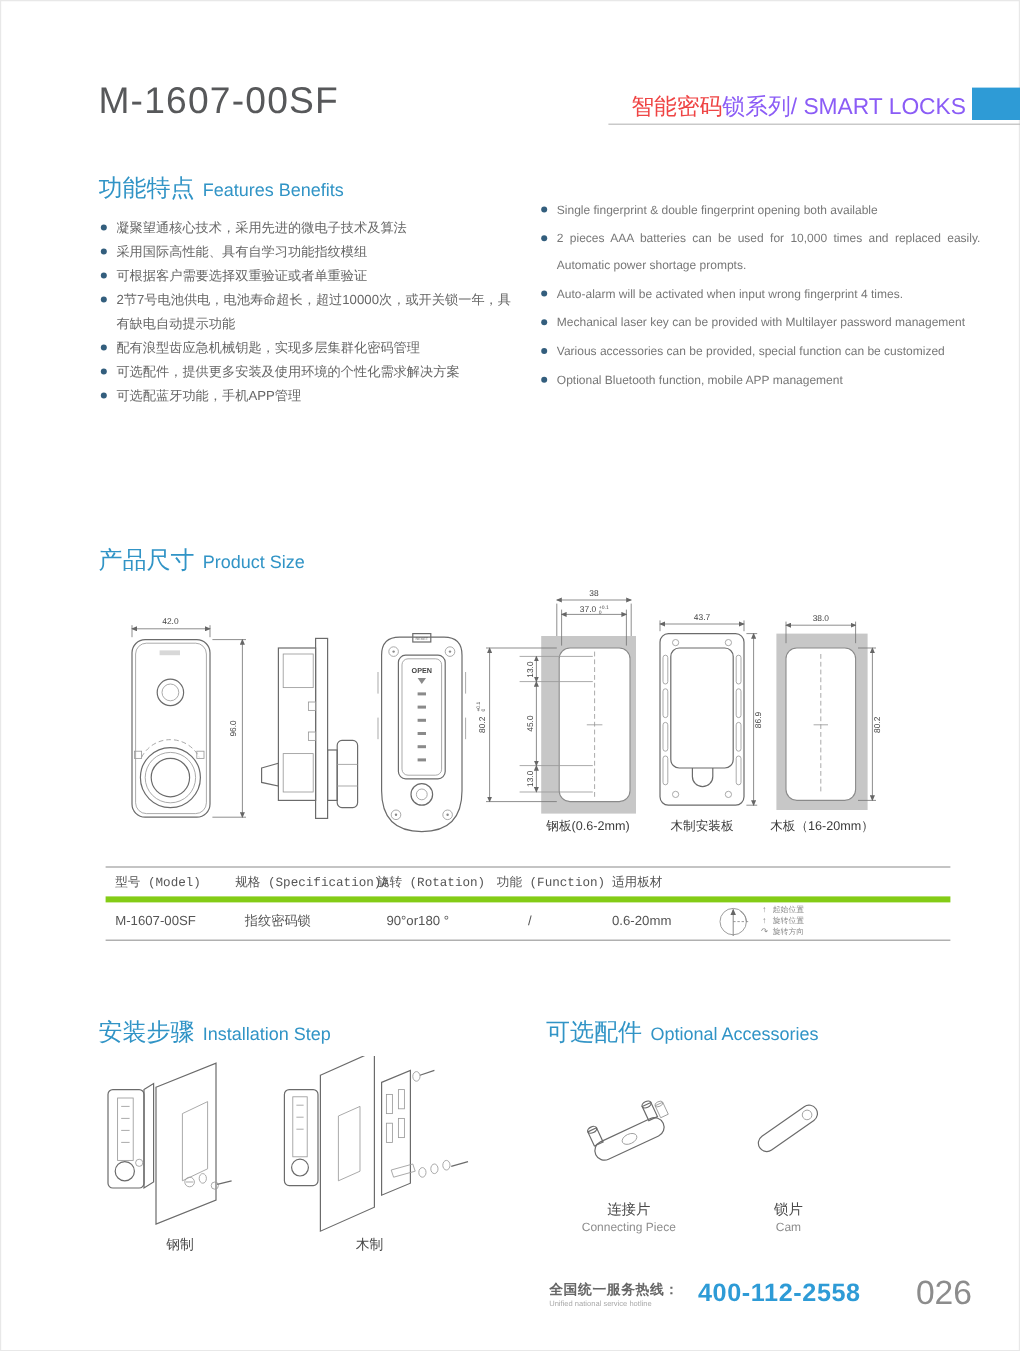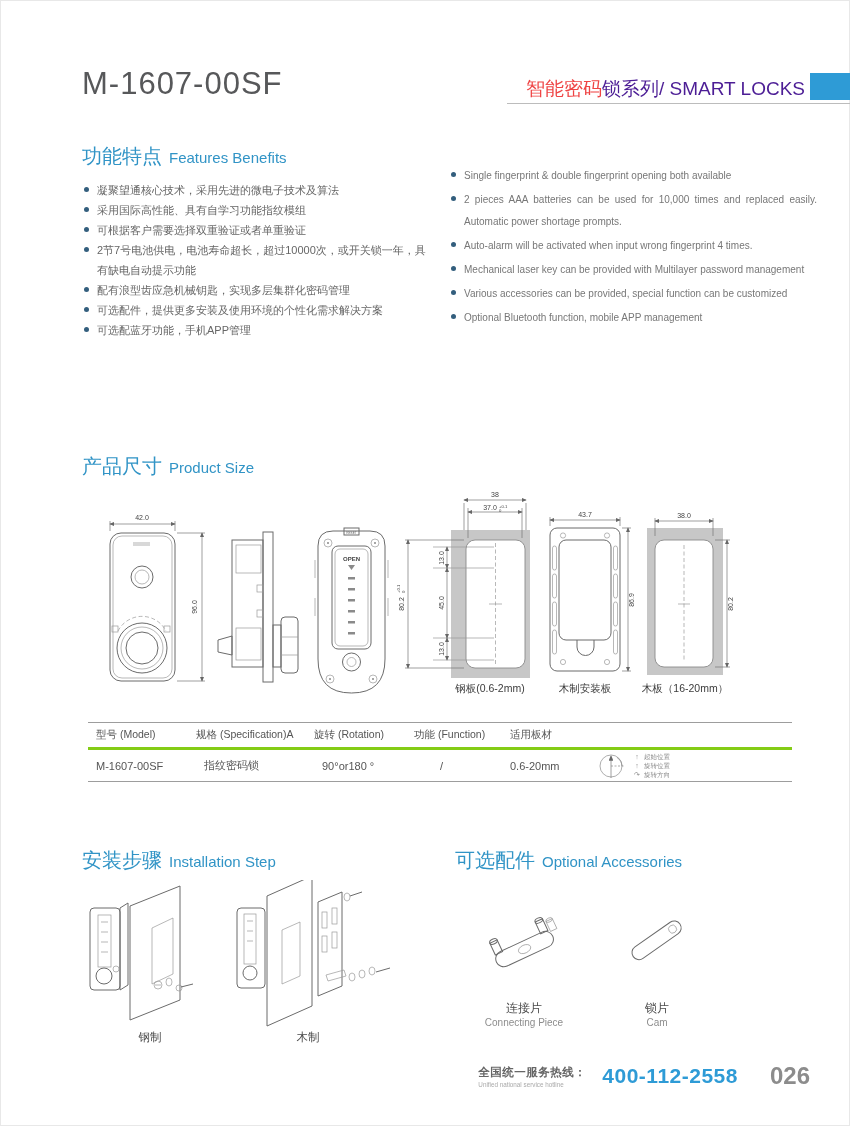--- a/index.html
+++ b/index.html
@@ -6,21 +6,21 @@
   .page{
     position:relative;width:850px;height:1126px;background:#ffffff;
     font-family:"Liberation Sans",sans-serif;overflow:hidden;
     box-shadow:inset 0 0 0 1px #e8e8e8;
   }
   svg{font-family:"Liberation Sans",sans-serif;}
   
   .model-title{position:absolute;left:82px;top:66px;font-size:31px;color:#57585a;letter-spacing:1px;font-weight:500;}
   .series{position:absolute;top:76px;right:45px;font-size:19px;font-weight:500;white-space:nowrap;}
   .series .hl{color:#ef4444;}
-  .series .rest{color:#4c1d95;}
+  .series .rest{color:#8b5cf6;}
   .hdr-box{position:absolute;left:810px;top:73px;width:40px;height:27px;background:#2e9bd6;}
   .hdr-line{position:absolute;left:507px;top:103px;width:343px;height:1px;background:#bcbcbc;}
   
   .sec-title{position:absolute;white-space:nowrap;color:#3194c6;}
   .sec-title .cn{font-size:20px;font-weight:500;}
   .sec-title .en{font-size:15px;margin-left:7px;}
   
   .blist{position:absolute;margin:0;padding:0;list-style:none;}
   .blist li{position:relative;padding-left:15px;}
   .blist li::before{content:"";position:absolute;left:2px;top:7px;width:5px;height:5px;border-radius:50%;background:#335e7d;}
@@ -34,34 +34,34 @@
   .dimln{fill:none;stroke:#777;stroke-width:0.7;}
   .dsh{fill:none;stroke:#999;stroke-width:0.7;stroke-dasharray:4 2.5;}
   .dimt{font-size:7px;fill:#444;}
   .dimtol{font-size:4.2px;fill:#444;}
   .dlabel{font-size:10.5px;fill:#3c3c3c;font-weight:500;}
   .grayplate{fill:#c7c7c7;}
   .mark{fill:#8a8a8a;}
   
   .spec{position:absolute;left:88px;top:722px;width:704px;border-top:1px solid #9d9d9d;border-bottom:1px solid #9d9d9d;}
   .spec .hrow,.spec .drow{display:grid;grid-template-columns:100px 118px 100px 96px 92px 1fr;align-items:center;}
-  .spec .hrow{height:24px;border-bottom:3px solid #84cc16;font-size:10.5px;color:#555;}
+  .spec .hrow{height:24px;border-bottom:5px solid #84cc16;font-size:10.5px;color:#555;font-family:Liberation Mono, monospace;}
   .spec .drow{height:31px;font-size:11px;color:#555;}
   .spec .cell{padding-left:8px;white-space:nowrap;}
   .legend-wrap{display:flex;align-items:center;gap:5px;padding-left:2px;}
   .legend{display:flex;flex-direction:column;justify-content:center;}
   .legend .lrow{display:flex;align-items:center;font-size:6.5px;color:#888;line-height:9px;gap:3px;}
   .legend .sym{font-size:7px;color:#888;width:8px;text-align:center;}
   
   .footer{position:absolute;right:40px;top:1062px;display:flex;align-items:center;gap:16px;}
   .hot{display:flex;flex-direction:column;align-items:flex-start;}
   .hot .cnl{font-size:11.5px;color:#666;font-weight:600;letter-spacing:0.5px;text-align:right;}
   .hot .enl{font-size:6.3px;color:#a9a9a9;margin-top:1px;}
   .phone{font-size:21px;font-weight:700;color:#2e9bd6;letter-spacing:0.5px;}
-  .pageno{font-size:24px;font-weight:700;color:#8c8c8c;margin-left:16px;}
+  .pageno{font-size:28px;font-weight:400;color:#8c8c8c;margin-left:30px;}
 </style>
 </head>
 <body>
 
 <div class="page">
 
   <div class="model-title">M-1607-00SF</div>
   <div class="series">
     <span class="hl">智能密码</span><span class="rest">锁系列/ SMART LOCKS</span>
   </div>

